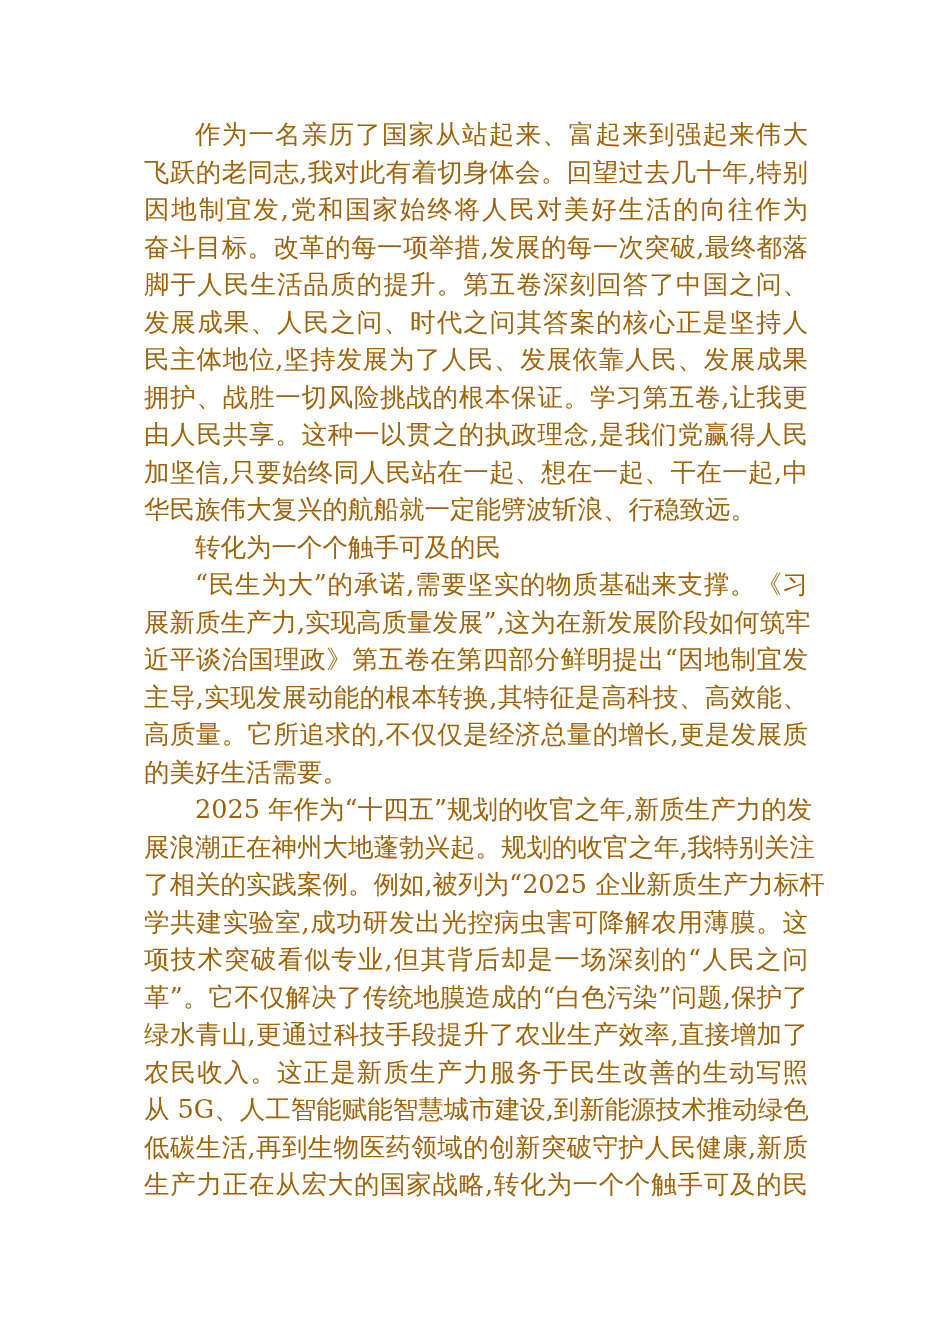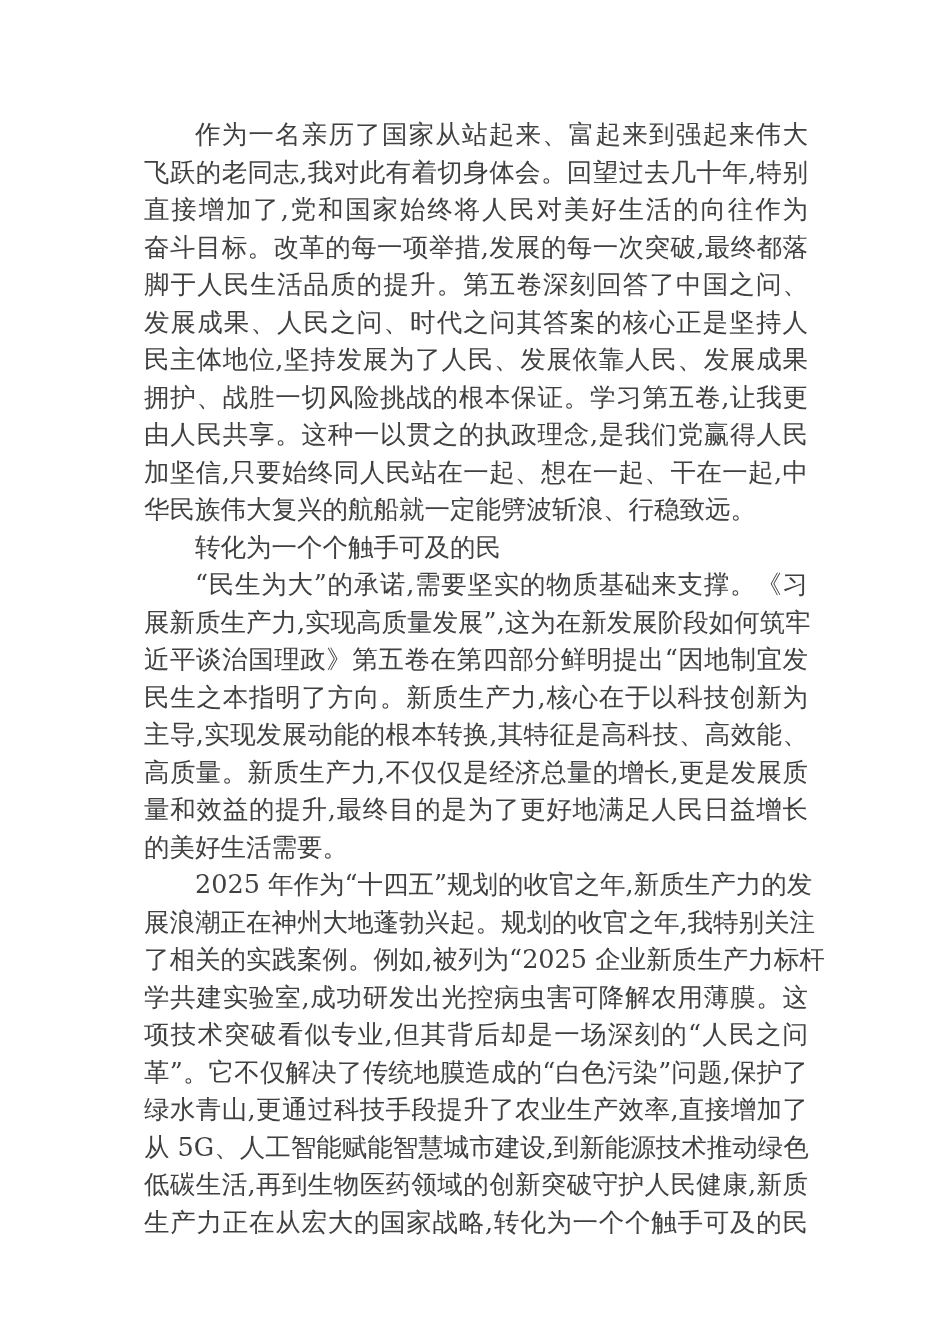--- a/index.html
+++ b/index.html
@@ -5,71 +5,70 @@
     html, body { margin: 0; padding: 0; background: #ffffff; }
     body { width: 950px; height: 1344px; position: relative; overflow: hidden; }
     .page {
       position: absolute;
       left: 144px;
       top: 116px;
       width: 664px;
       font-family: "DejaVu Serif", "Liberation Serif", serif;
       font-size: 25.5px;
       line-height: 37.5px;
-      color: #404040;
+      color: #a16207;
     }
     .line {
       display: block;
       white-space: nowrap;
       height: 37.5px;
       text-align: justify;
       text-align-last: justify;
     }
     .line.last { text-align-last: left; }
     .line.indent { padding-left: 51px; }
   </style>
 </head>
 <body>
 
 <div class="page">
 
   <div>
     <span class="line indent">作为一名亲历了国家从站起来、富起来到强起来伟大</span>
     <span class="line">飞跃的老同志,我对此有着切身体会。回望过去几十年,特别</span>
-    <span class="line">直接增加了,党和国家始终将人民对美好生活的向往作为</span>
+    <span class="line">因地制宜发,党和国家始终将人民对美好生活的向往作为</span>
     <span class="line">奋斗目标。改革的每一项举措,发展的每一次突破,最终都落</span>
     <span class="line">脚于人民生活品质的提升。第五卷深刻回答了中国之问、</span>
     <span class="line">发展成果、人民之问、时代之问其答案的核心正是坚持人</span>
     <span class="line">民主体地位,坚持发展为了人民、发展依靠人民、发展成果</span>
     <span class="line">拥护、战胜一切风险挑战的根本保证。学习第五卷,让我更</span>
     <span class="line">由人民共享。这种一以贯之的执政理念,是我们党赢得人民</span>
     <span class="line">加坚信,只要始终同人民站在一起、想在一起、干在一起,中</span>
     <span class="line last">华民族伟大复兴的航船就一定能劈波斩浪、行稳致远。</span>
   </div>
 
   <div>
     <span class="line indent last">转化为一个个触手可及的民</span>
   </div>
 
   <div>
     <span class="line indent">“民生为大”的承诺,需要坚实的物质基础来支撑。《习</span>
     <span class="line">展新质生产力,实现高质量发展”,这为在新发展阶段如何筑牢</span>
     <span class="line">近平谈治国理政》第五卷在第四部分鲜明提出“因地制宜发</span>
-    <span class="line">民生之本指明了方向。新质生产力,核心在于以科技创新为</span>
     <span class="line">主导,实现发展动能的根本转换,其特征是高科技、高效能、</span>
-    <span class="line">高质量。新质生产力,不仅仅是经济总量的增长,更是发展质</span>
-    <span class="line">量和效益的提升,最终目的是为了更好地满足人民日益增长</span>
+    <span class="line">高质量。它所追求的,不仅仅是经济总量的增长,更是发展质</span>
     <span class="line last">的美好生活需要。</span>
   </div>
 
   <div>
     <span class="line indent">2025 年作为“十四五”规划的收官之年,新质生产力的发</span>
     <span class="line">展浪潮正在神州大地蓬勃兴起。规划的收官之年,我特别关注</span>
     <span class="line">了相关的实践案例。例如,被列为“2025 企业新质生产力标杆</span>
     <span class="line">学共建实验室,成功研发出光控病虫害可降解农用薄膜。这</span>
     <span class="line">项技术突破看似专业,但其背后却是一场深刻的“人民之问</span>
     <span class="line">革”。它不仅解决了传统地膜造成的“白色污染”问题,保护了</span>
     <span class="line">绿水青山,更通过科技手段提升了农业生产效率,直接增加了</span>
+    <span class="line">农民收入。这正是新质生产力服务于民生改善的生动写照</span>
     <span class="line">从 5G、人工智能赋能智慧城市建设,到新能源技术推动绿色</span>
     <span class="line">低碳生活,再到生物医药领域的创新突破守护人民健康,新质</span>
     <span class="line">生产力正在从宏大的国家战略,转化为一个个触手可及的民</span>
   </div>
 </div>
 
 </body></html>

